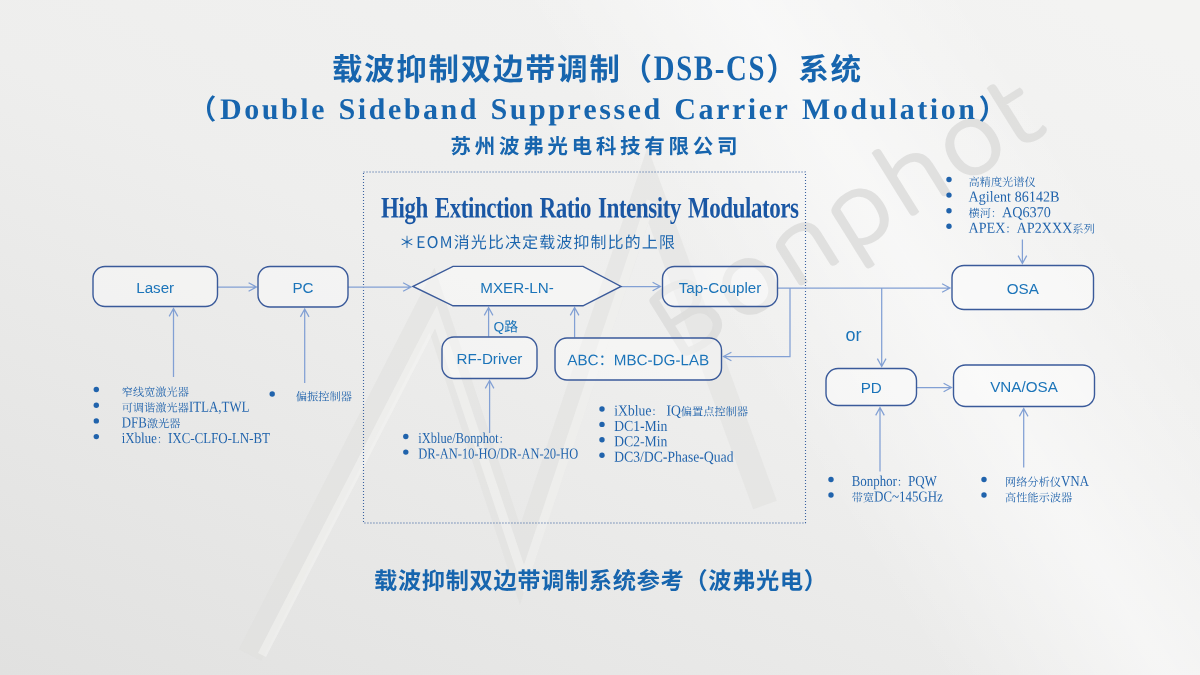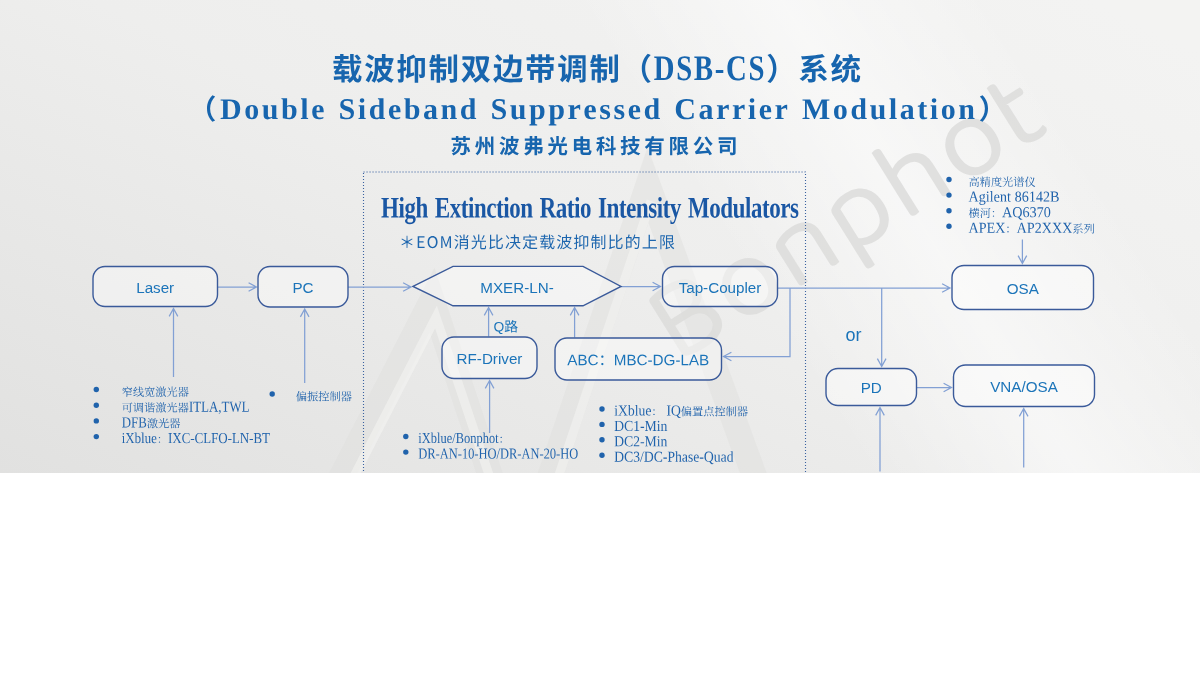--- a/index.html
+++ b/index.html
@@ -1,14 +1,14 @@
 <!DOCTYPE html>
 <html><head><meta charset="utf-8"><style>
 html,body{margin:0;padding:0}
-#c{position:relative;width:1200px;height:473px;overflow:hidden;
+#c{position:relative;width:1200px;height:675px;overflow:hidden;
 background:linear-gradient(58deg, rgba(255,255,255,0) 58%, rgba(255,255,255,0.5) 72%, rgba(255,255,255,0) 86%),linear-gradient(205deg,#f3f3f2 5%,#eeeeed 50%,#e1e1e0 100%);}
 svg{position:absolute;top:0;left:0}
 </style></head><body>
 <div id="c">
     <svg width="1200" height="675" viewBox="0 0 1200 675">
       <g stroke="#dfdfde" fill="none" stroke-width="25" opacity="0.5">
         <path d="M250 655 L432 300 L520 565 L648 185 L765 505"></path>
       </g>
 <g stroke="#f8f8f7" fill="none" stroke-width="9" opacity="0.45">
         <path d="M262 655 L436 317 L524 579 L651 201"></path>

